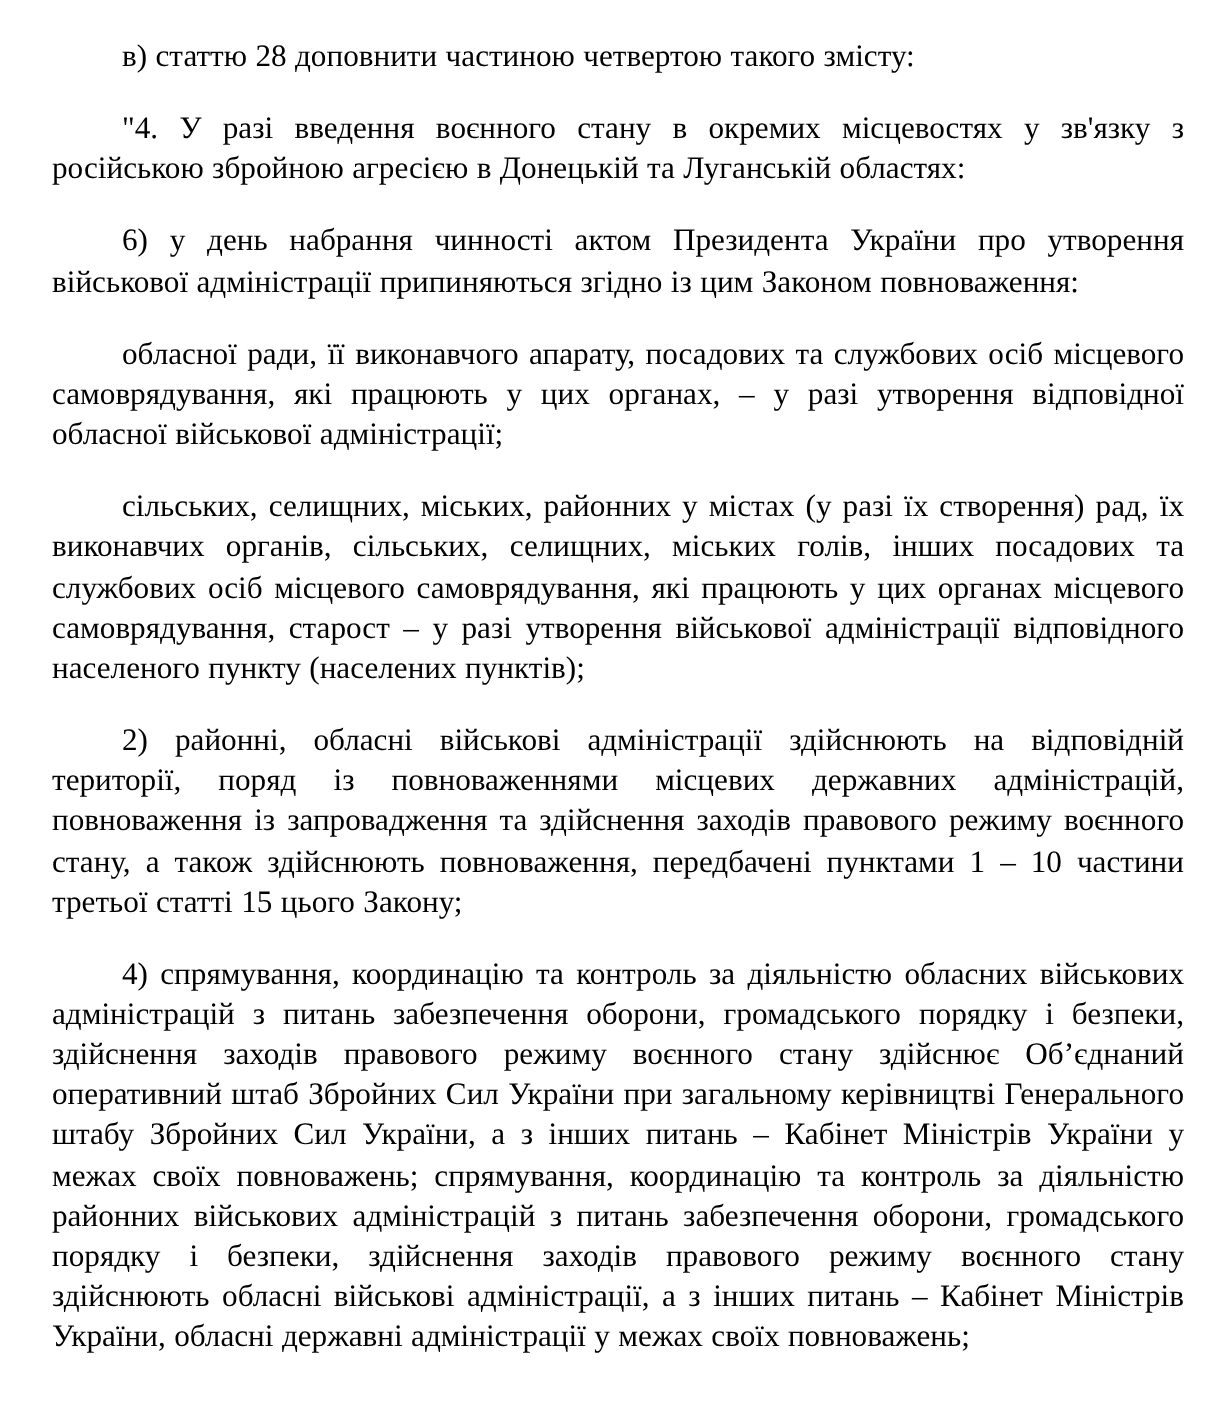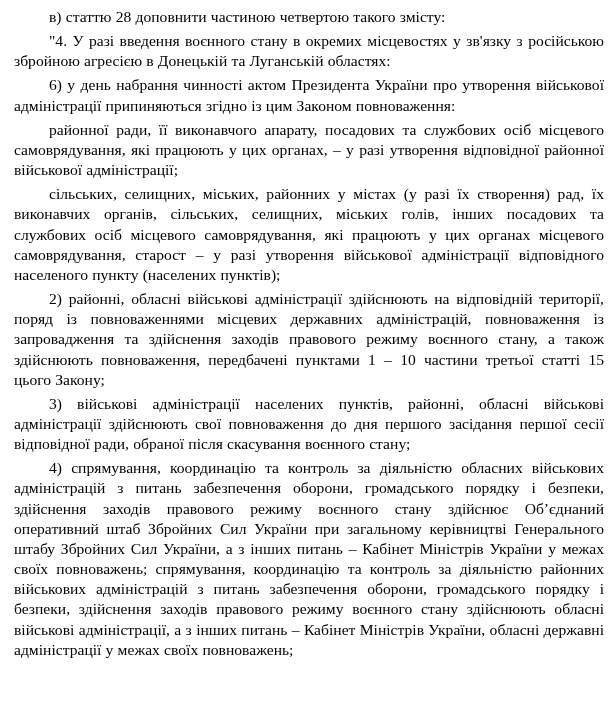--- a/index.html
+++ b/index.html
@@ -14,31 +14,30 @@
     overflow: hidden;
     background: #ffffff;
     color: #000000;
     font-family: "Liberation Serif", "DejaVu Serif", serif;
     font-size: 15.6px;
     line-height: 20.15px;
     text-align: justify;
     padding: 3px 7px 0 10px;
   }
   .page p {
-    margin: 4px;
+    margin: 16px;
     padding: 0;
     text-indent: 35px;
     word-spacing: 0.02em;
   }
 </style>
 </head>
 <body>
 
 <div class="page">
   <p>в) статтю 28 доповнити частиною четвертою такого змісту:</p>
   <p>"4. У разі введення воєнного стану в окремих місцевостях у зв'язку з російською збройною агресією в Донецькій та Луганській областях:</p>
   <p>6) у день набрання чинності актом Президента України про утворення військової адміністрації припиняються згідно із цим Законом повноваження:</p>
-  <p>районної ради, її виконавчого апарату, посадових та службових осіб місцевого самоврядування, які працюють у цих органах, – у разі утворення відповідної районної військової адміністрації;</p>
+  <p>обласної ради, її виконавчого апарату, посадових та службових осіб місцевого самоврядування, які працюють у цих органах, – у разі утворення відповідної обласної військової адміністрації;</p>
   <p>сільських, селищних, міських, районних у містах (у разі їх створення) рад, їх виконавчих органів, сільських, селищних, міських голів, інших посадових та службових осіб місцевого самоврядування, які працюють у цих органах місцевого самоврядування, старост – у разі утворення військової адміністрації відповідного населеного пункту (населених пунктів);</p>
   <p>2) районні, обласні військові адміністрації здійснюють на відповідній території, поряд із повноваженнями місцевих державних адміністрацій, повноваження із запровадження та здійснення заходів правового режиму воєнного стану, а також здійснюють повноваження, передбачені пунктами 1 – 10 частини третьої статті 15 цього Закону;</p>
-  <p>3) військові адміністрації населених пунктів, районні, обласні військові адміністрації здійснюють свої повноваження до дня першого засідання першої сесії відповідної ради, обраної після скасування воєнного стану;</p>
   <p>4) спрямування, координацію та контроль за діяльністю обласних військових адміністрацій з питань забезпечення оборони, громадського порядку і безпеки, здійснення заходів правового режиму воєнного стану здійснює Об’єднаний оперативний штаб Збройних Сил України при загальному керівництві Генерального штабу Збройних Сил України, а з інших питань – Кабінет Міністрів України у межах своїх повноважень; спрямування, координацію та контроль за діяльністю районних військових адміністрацій з питань забезпечення оборони, громадського порядку і безпеки, здійснення заходів правового режиму воєнного стану здійснюють обласні військові адміністрації, а з інших питань – Кабінет Міністрів України, обласні державні адміністрації у межах своїх повноважень;</p>
 </div>
 
 </body></html>

